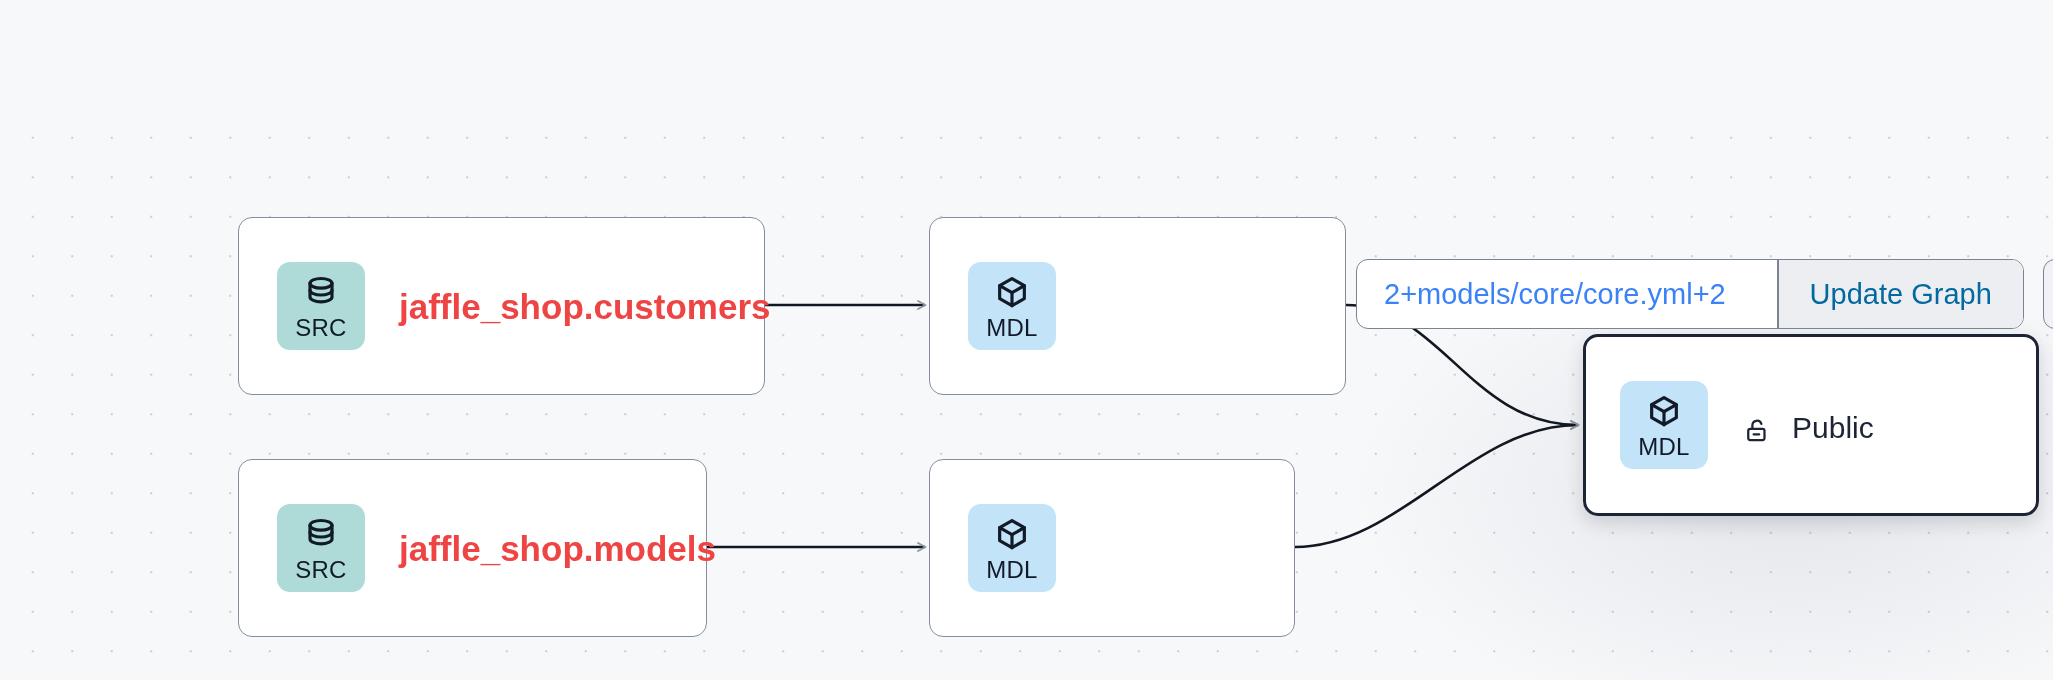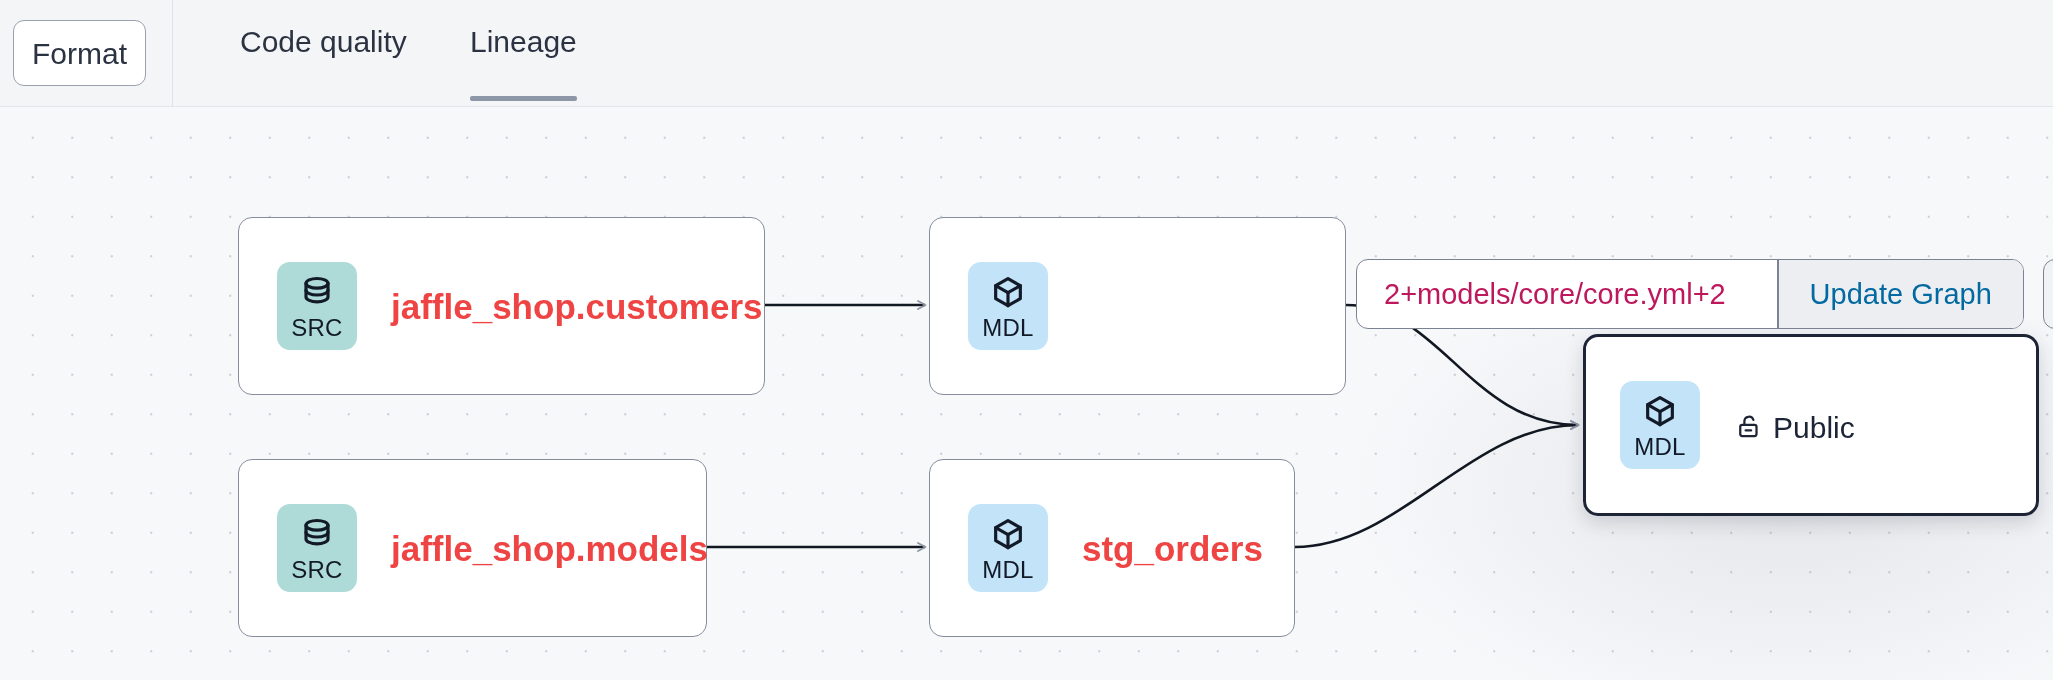--- a/index.html
+++ b/index.html
@@ -123,21 +123,21 @@
     display: flex;
     align-items: center;
     cursor: pointer;
   }
   .node.selected {
     border: 3.4px solid #1c2435;
     border-radius: 15px;
     box-shadow: 0 7px 18px rgba(40,48,66,0.17);
   }
   .badge {
-    width: 80px;
+    width: 88px;
     height: 88px;
     border-radius: 13px;
     margin-left: 38px;
     flex: 0 0 auto;
     display: flex;
     flex-direction: column;
     align-items: center;
     justify-content: center;
     color: #121a28;
   }
@@ -158,22 +158,22 @@
   }
   .node-title {
     font-size: 35px;
     line-height: 43px;
     color: #ef4444;
     white-space: nowrap;
     font-weight: bold;
   }
   .node-sub {
     display: flex;
-    align-items: flex-start;
-    gap: 9px;
+    align-items: flex-end;
+    gap: 20px;
     margin-top: 5px;
     font-size: 30px;
     line-height: 34px;
     color: #1c2435;
     white-space: nowrap;
   }
   .node-sub svg { display: block; flex: 0 0 auto; }
 
   
   .graph-control {
@@ -189,21 +189,21 @@
     box-sizing: border-box;
     overflow: hidden;
   }
   .graph-input {
     width: 420px;
     border: none;
     outline: none;
     background: transparent;
     font-family: "Liberation Sans", sans-serif;
     font-size: 29px;
-    color: #be185d;
+    color: #3b82f6;
     padding: 0 20px 0 27px;
     box-sizing: border-box;
   }
   .graph-sep {
     width: 1.6px;
     background: #7b8393;
     align-self: stretch;
   }
   .update-btn {
     background: #eceef1;
@@ -228,36 +228,20 @@
     border-radius: 12px;
     background: #f1f2f5;
     box-sizing: border-box;
   }
 </style>
 </head>
 <body>
 
 <div id="app">
 
-  <div class="toolbar">
-
-    <div class="format-btn">Format</div>
-
-    <div class="toolbar-divider"></div>
-
-    <div class="tabs">
-      <div class="tab t0">
-        <span>Code quality</span>
-      </div>
-      <div class="tab t1">
-        <span>Lineage</span>
-        <div class="tab-underline"></div>
-      </div>
-    </div>
-  </div>
 
   <div class="canvas">
 
     <div class="canvas-shade"></div>
 
     <svg class="edges" viewBox="0 0 2053 573">
       <defs>
         <marker id="arrow" markerWidth="11" markerHeight="11" refX="9" refY="5.5" orient="auto" markerUnits="userSpaceOnUse">
           <path d="M2,1.5 L9.5,5.5 L2,9.5" fill="none" stroke="#8f96a3" stroke-width="1.8" stroke-linecap="round" stroke-linejoin="round"></path>
         </marker>
@@ -315,23 +299,20 @@
     </div>
 
     <div class="node" style="left:929px; top:352px; width:366px; height:178px;">
       <div class="badge mdl">
         <svg width="40" height="40" viewBox="0 0 24 24" fill="none" stroke="#121a28" stroke-width="1.9" stroke-linecap="round" stroke-linejoin="round">
           <path d="M12,3.4 L19.4,7.6 L12,11.8 L4.6,7.6 Z"></path>
           <path d="M4.6,7.6 V15.4 L12,19.6 V11.8"></path>
           <path d="M19.4,7.6 V15.4 L12,19.6"></path>
         </svg>
         <span class="badge-label">MDL</span>
-      </div>
-      <div class="node-text">
-        <div class="node-title">stg_orders</div>
       </div>
     </div>
 
     <div class="node selected" style="left:1583px; top:227px; width:456px; height:182px;">
       <div class="badge mdl" style="margin-left:34px;">
         <svg width="40" height="40" viewBox="0 0 24 24" fill="none" stroke="#121a28" stroke-width="1.9" stroke-linecap="round" stroke-linejoin="round">
           <path d="M12,3.4 L19.4,7.6 L12,11.8 L4.6,7.6 Z"></path>
           <path d="M4.6,7.6 V15.4 L12,19.6 V11.8"></path>
           <path d="M19.4,7.6 V15.4 L12,19.6"></path>
         </svg>

